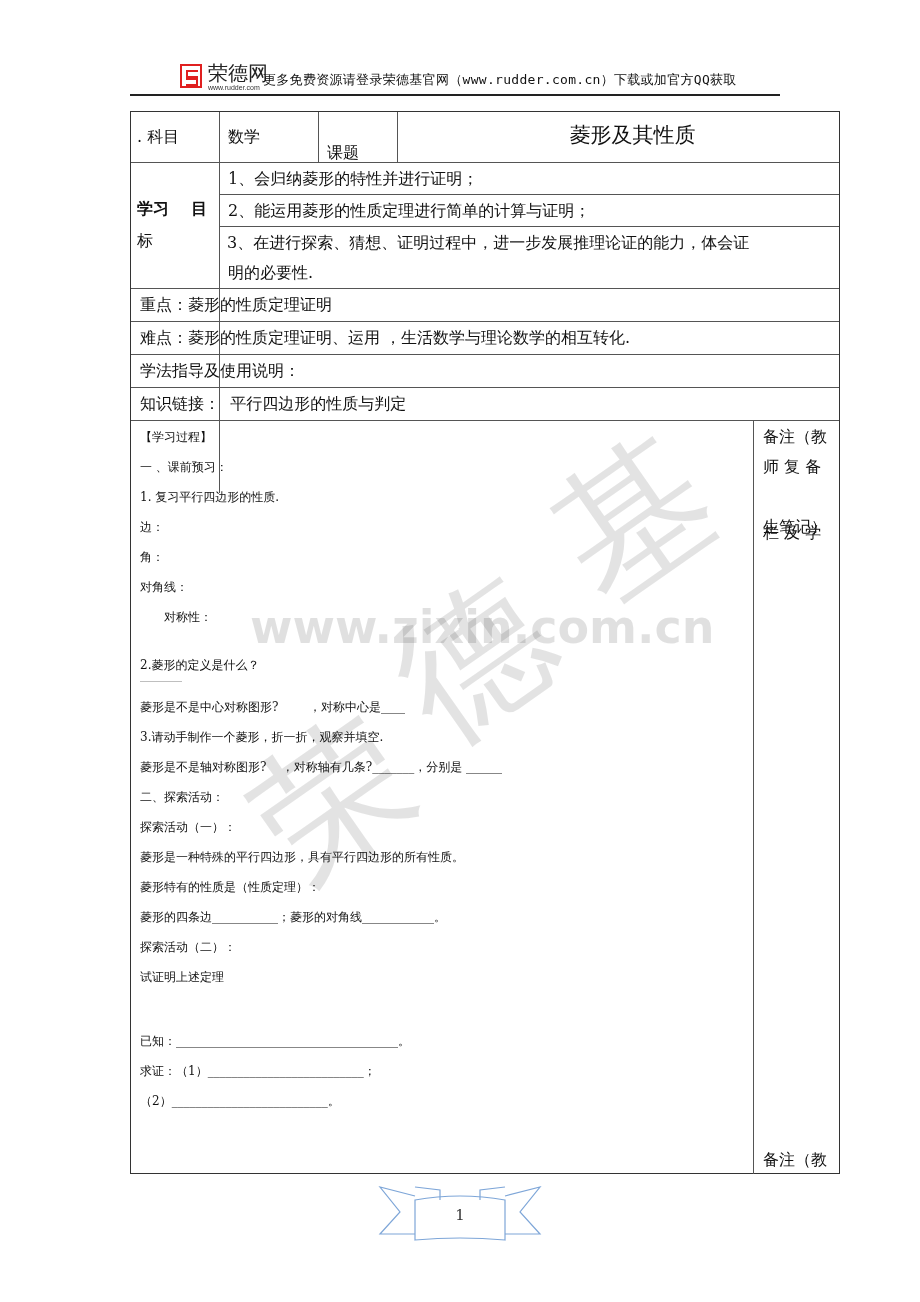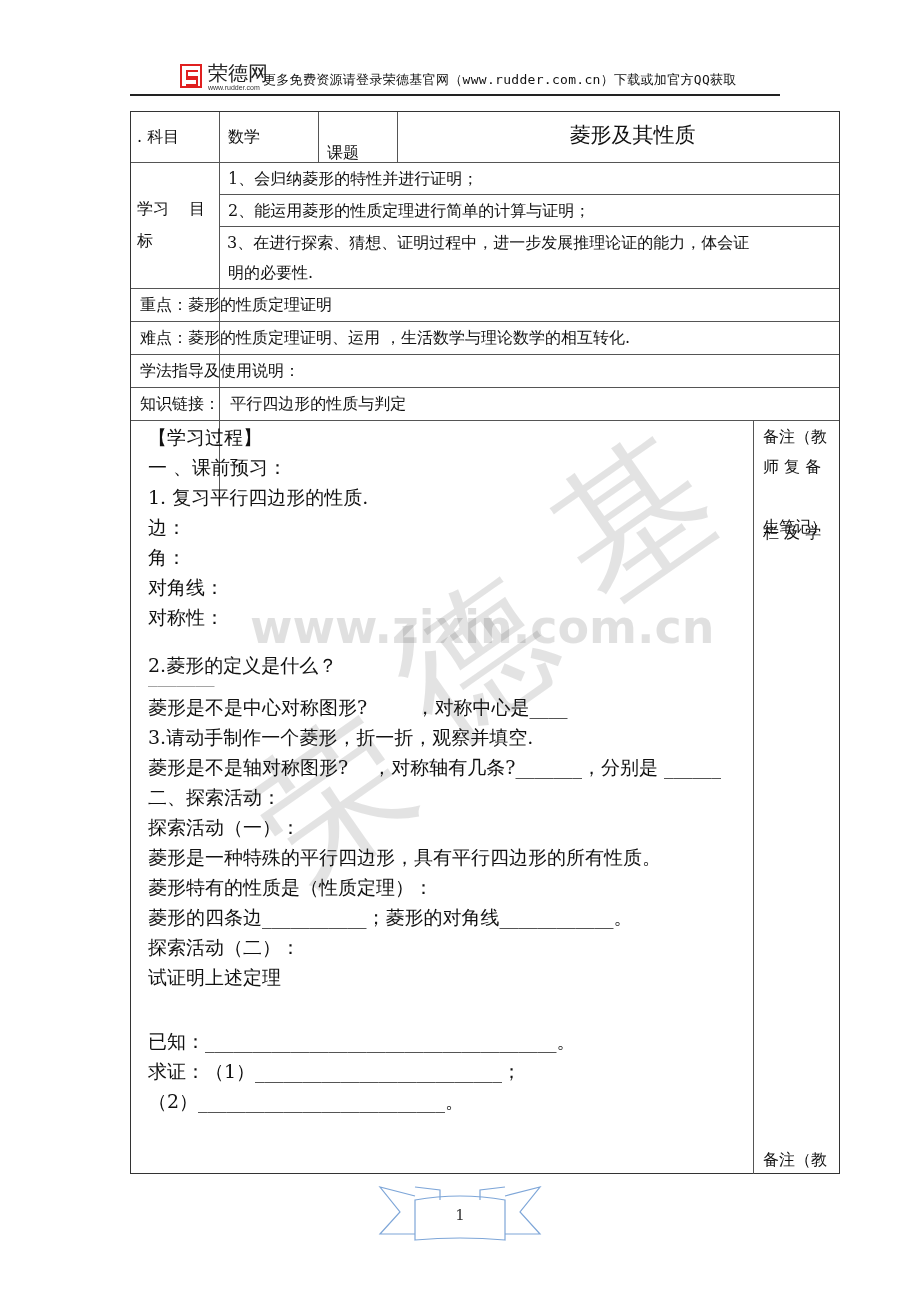--- a/index.html
+++ b/index.html
@@ -13,21 +13,21 @@
   .logo-sub { position:absolute; left:78px; top:24px; font-family:"Liberation Sans", sans-serif; font-size:7px; color:#333; }
   .header-text { position:absolute; left:133px; top:11px; font-size:13px; color:#111; font-family:"DejaVu Sans Mono", monospace; letter-spacing:0.3px; white-space:nowrap; }
   .header-rule { position:absolute; left:0; top:34px; width:650px; height:2px; background:#222; }
 
   .sheet { position:absolute; left:130px; top:111px; width:710px; height:1063px; border:1px solid #333; box-sizing:border-box; }
   .cell { position:absolute; box-sizing:border-box; font-size:16px; line-height:30px; }
   .hline { position:absolute; height:1px; background:#555; }
   .vline { position:absolute; width:1px; background:#555; }
   .pad { padding-left:9px; }
   .title { font-family:"DejaVu Sans", sans-serif; font-size:21px; text-align:center; }
-  .proc-line { position:absolute; left:17px; font-size:19px; line-height:30px; white-space:nowrap; }
+  .proc-line { position:absolute; left:9px; font-size:12px; line-height:30px; white-space:nowrap; }
   .watermark { position:absolute; color:rgba(0,0,0,0.13); font-family:"DejaVu Sans", sans-serif; pointer-events:none; }
   .wm-url { left:250px; top:600px; font-size:46px; color:rgba(0,0,0,0.12);font-weight:bold; }
   .wm-char { font-size:150px; color:rgba(0,0,0,0.11); transform:rotate(-35deg); }
   .footer-ribbon { position:absolute; left:375px; top:1182px; width:170px; height:60px; }
   .page-num { position:absolute; left:0; width:170px; top:24px; text-align:center; font-size:15px; color:#333; }
 </style>
 </head>
 <body>
 
 <div class="header">
@@ -58,40 +58,40 @@
   <div class="hline" style="left:0; top:275px; width:708px;"></div>
   <div class="hline" style="left:0; top:308px; width:708px;"></div>
 
   <div class="vline" style="left:622px; top:308px; height:754px;"></div>
 
   <div class="cell" style="left:0; top:10px; width:88px; padding-left:6px;">.  科目</div>
   <div class="cell pad" style="left:88px; top:10px; width:99px;">数学</div>
   <div class="cell pad" style="left:187px; top:10px; width:79px;margin-top:16px;">课题</div>
   <div class="cell title" style="left:266px; top:8px; width:442px;padding-left:29px;">菱形及其性质</div>
 
-  <div class="cell" style="left:6px; top:82px; width:82px; white-space:pre;">学习    目</div>
+  <div class="cell" style="left:6px; top:82px; width:82px; white-space:pre;font-weight:bold;">学习    目</div>
   <div class="cell" style="left:6px; top:114px; width:82px;">标</div>
   <div class="cell pad" style="left:88px; top:52px; width:620px;">1、会归纳菱形的特性并进行证明；</div>
   <div class="cell pad" style="left:88px; top:84px; width:620px;">2、能运用菱形的性质定理进行简单的计算与证明；</div>
   <div class="cell pad" style="left:88px; top:116px; width:620px;padding-left:8px;">3、在进行探索、猜想、证明过程中，进一步发展推理论证的能力，体会证</div>
   <div class="cell pad" style="left:88px; top:146px; width:620px;">明的必要性.</div>
 
   <div class="cell pad" style="left:0; top:178px; width:708px;">重点：菱形的性质定理证明</div>
   <div class="cell pad" style="left:0; top:211px; width:708px;">难点：菱形的性质定理证明、运用 ，生活数学与理论数学的相互转化.</div>
   <div class="cell pad" style="left:0; top:277px; width:708px; white-space:pre;">知识链接：  平行四边形的性质与判定</div>
   <div class="cell pad" style="left:0; top:244px; width:708px;">学法指导及使用说明：</div>
 
   <div>
     <div class="proc-line" style="top:310px;">【学习过程】</div>
     <div class="proc-line" style="top:340px;">一 、课前预习：</div>
     <div class="proc-line" style="top:370px;">1. 复习平行四边形的性质.</div>
     <div class="proc-line" style="top:400px;">边：</div>
     <div class="proc-line" style="top:430px;">角：</div>
     <div class="proc-line" style="top:460px;">对角线：</div>
-    <div class="proc-line" style="top:490px;">对称性：</div>
+    <div class="proc-line" style="top:490px;margin-left:24px;">对称性：</div>
     <div class="proc-line" style="top:520px;margin-top:18px;">2.菱形的定义是什么？</div>
     <div class="proc-line" style="top:548px; color:#888;">_______</div>
     <div class="proc-line" style="top:580px; white-space:pre;">菱形是不是中心对称图形?        ，对称中心是____</div>
     <div class="proc-line" style="top:610px;">3.请动手制作一个菱形，折一折，观察并填空.</div>
     <div class="proc-line" style="top:640px; white-space:pre;">菱形是不是轴对称图形?    ，对称轴有几条?_______，分别是 ______</div>
     <div class="proc-line" style="top:670px;">二、探索活动：</div>
     <div class="proc-line" style="top:700px;">探索活动（一）：</div>
     <div class="proc-line" style="top:730px;">菱形是一种特殊的平行四边形，具有平行四边形的所有性质。</div>
     <div class="proc-line" style="top:760px;">菱形特有的性质是（性质定理）：</div>
     <div class="proc-line" style="top:790px;">菱形的四条边___________；菱形的对角线____________。</div>

